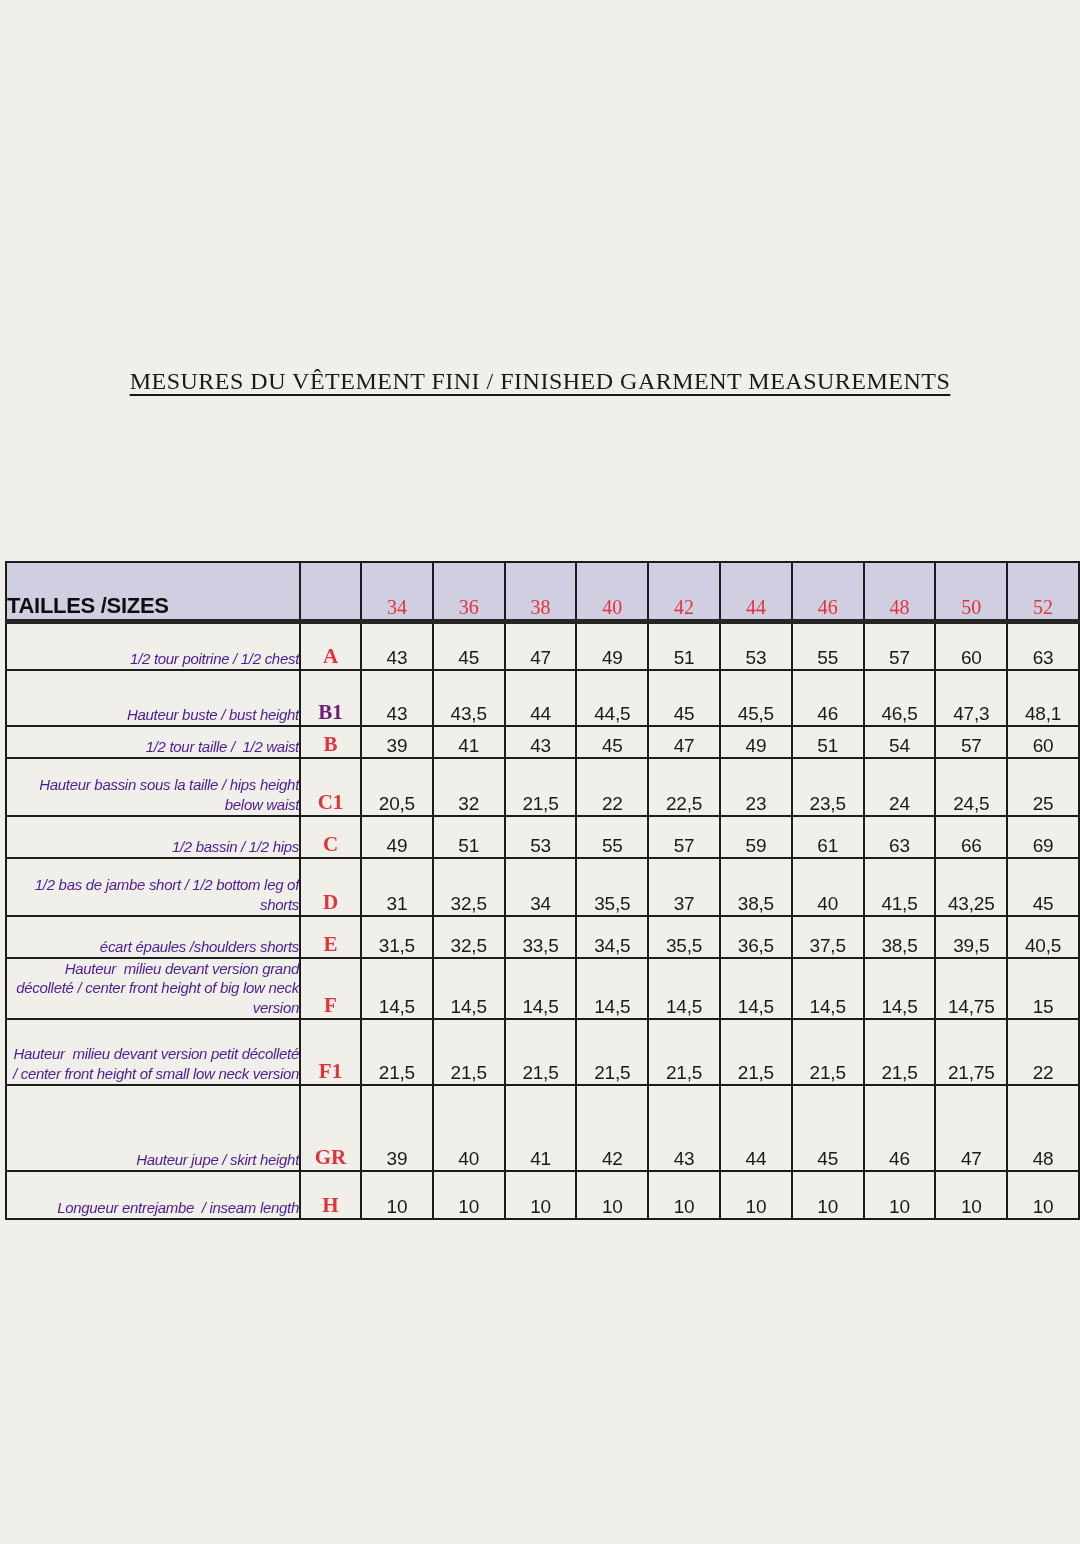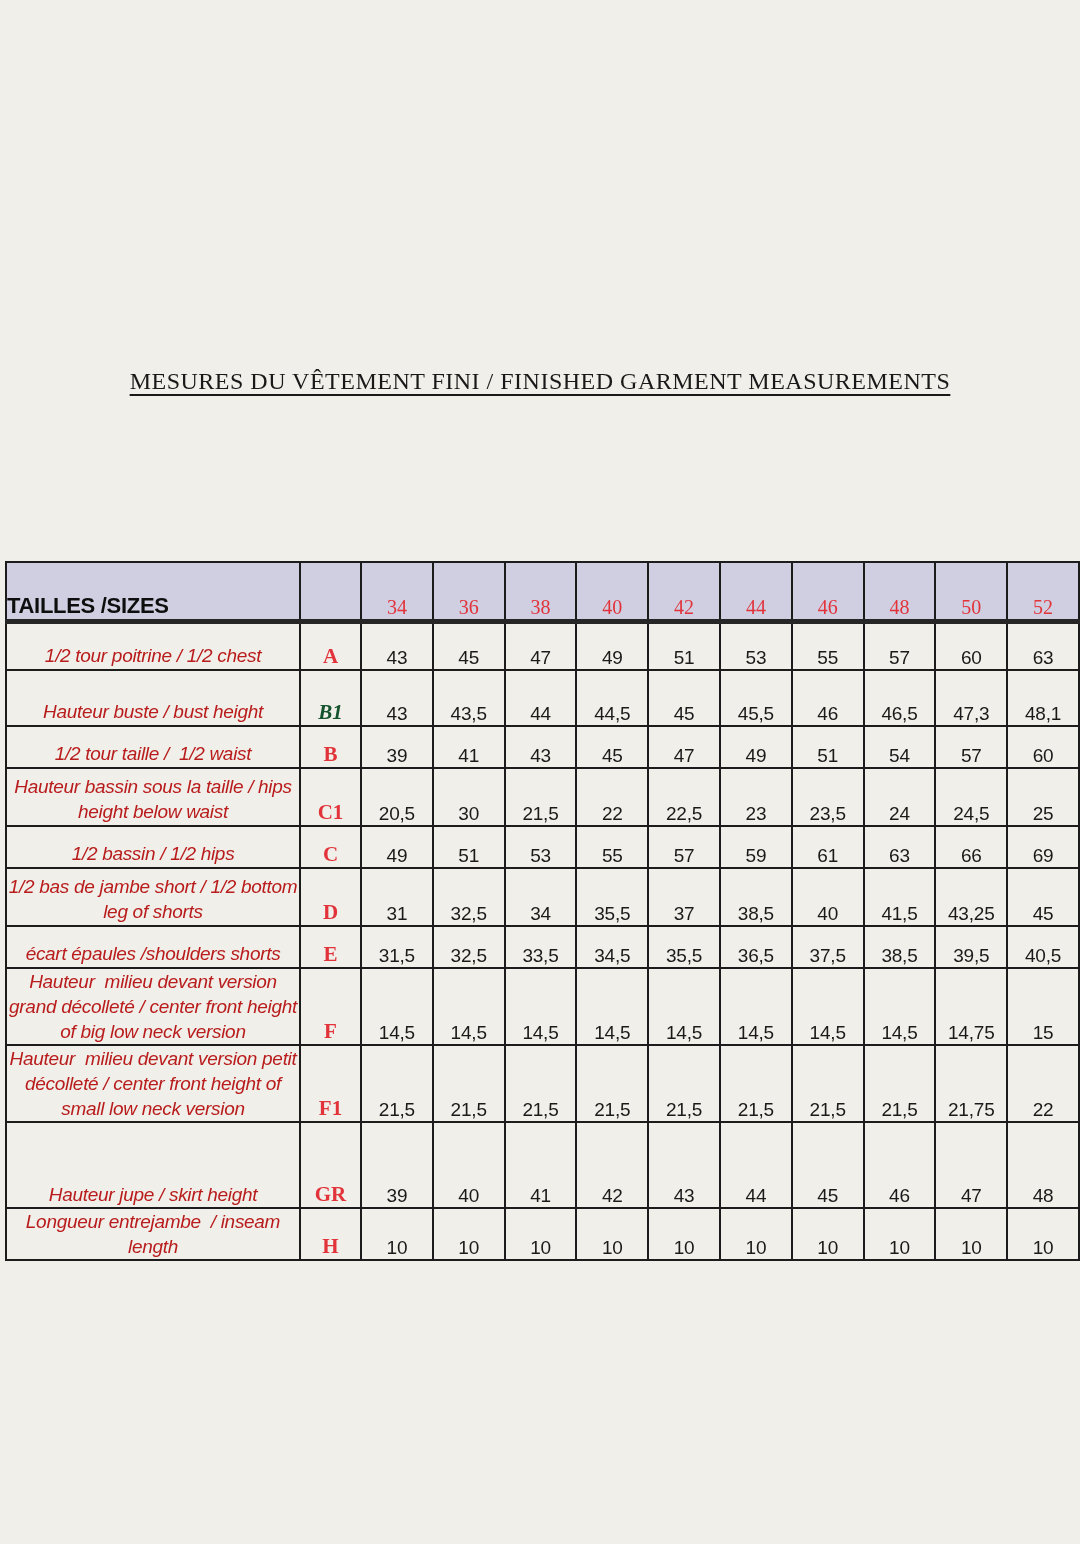--- a/index.html
+++ b/index.html
@@ -69,47 +69,47 @@
     font-family: "Liberation Serif", serif;
     font-weight: 400;
     font-size: 20px;
     text-align: center;
     padding-bottom: 7px;
   }
 
   
   td.label-cell {
     font-style: italic;
-    font-size: 19px;
+    font-size: 15px;
     letter-spacing: -0.3px;
     line-height: 1.32;
-    text-align: center;
+    text-align: right;
     padding: 3px 2px 7px 5px;
     white-space: pre-wrap;
-    color: #b91c1c;
+    color: #4c1d95;
   }
   td.code-cell {
     font-family: "Liberation Serif", serif;
     font-weight: bold;
     font-size: 21px;
     text-align: center;
     padding-bottom: 7px;
   }
   td.value-cell {
     font-size: 19px;
     letter-spacing: -0.2px;
     text-align: center;
     padding-bottom: 7px;
     color: #1a1a1a;
   }
 
   
   tbody tr:nth-child(1)  { height: 48px; }
   tbody tr:nth-child(2)  { height: 56px; }
-  tbody tr:nth-child(3)  { height: 42px; }
+  tbody tr:nth-child(3)  { height: 32px; }
   tbody tr:nth-child(4)  { height: 58px; }
   tbody tr:nth-child(5)  { height: 42px; padding-left: 26px; }
   tbody tr:nth-child(6)  { height: 58px; }
   tbody tr:nth-child(7)  { height: 42px; }
   tbody tr:nth-child(8)  { height: 56px; }
   tbody tr:nth-child(9)  { height: 66px; }
   tbody tr:nth-child(10) { height: 86px; }
   tbody tr:nth-child(11) { height: 48px; margin-top: 16px; }
   tbody tr:nth-child(12) { height: 56px; }
   tbody tr:nth-child(13) { height: 50px; }
@@ -166,21 +166,21 @@
           <td class="value-cell">49</td>
           <td class="value-cell">51</td>
           <td class="value-cell">53</td>
           <td class="value-cell">55</td>
           <td class="value-cell">57</td>
           <td class="value-cell">60</td>
           <td class="value-cell">63</td>
         </tr>
         <tr>
           <td class="label-cell">Hauteur buste / bust height</td>
-          <td class="code-cell" style="color: #14532d; font-style: italic;">B1</td>
+          <td class="code-cell" style="color: #701a75;">B1</td>
           <td class="value-cell">43</td>
           <td class="value-cell">43,5</td>
           <td class="value-cell">44</td>
           <td class="value-cell">44,5</td>
           <td class="value-cell">45</td>
           <td class="value-cell">45,5</td>
           <td class="value-cell">46</td>
           <td class="value-cell">46,5</td>
           <td class="value-cell">47,3</td>
           <td class="value-cell">48,1</td>
@@ -196,21 +196,21 @@
           <td class="value-cell">49</td>
           <td class="value-cell">51</td>
           <td class="value-cell">54</td>
           <td class="value-cell">57</td>
           <td class="value-cell">60</td>
         </tr>
         <tr>
           <td class="label-cell">Hauteur bassin sous la taille / hips height below waist</td>
           <td class="code-cell" style="color: rgb(226, 51, 58);">C1</td>
           <td class="value-cell">20,5</td>
-          <td class="value-cell">30</td>
+          <td class="value-cell">32</td>
           <td class="value-cell">21,5</td>
           <td class="value-cell">22</td>
           <td class="value-cell">22,5</td>
           <td class="value-cell">23</td>
           <td class="value-cell">23,5</td>
           <td class="value-cell">24</td>
           <td class="value-cell">24,5</td>
           <td class="value-cell">25</td>
         </tr>
         <tr>

